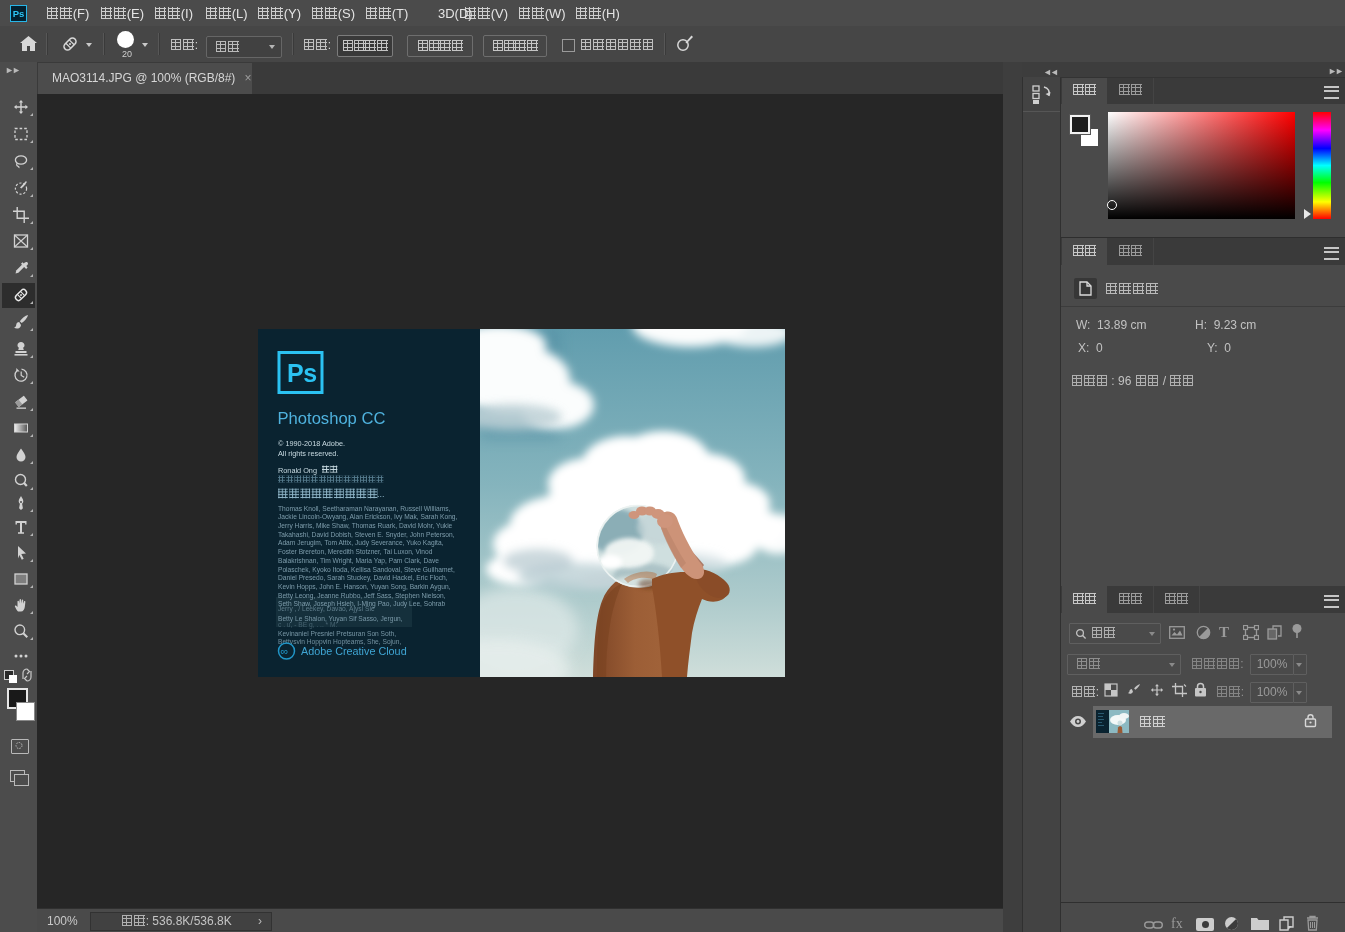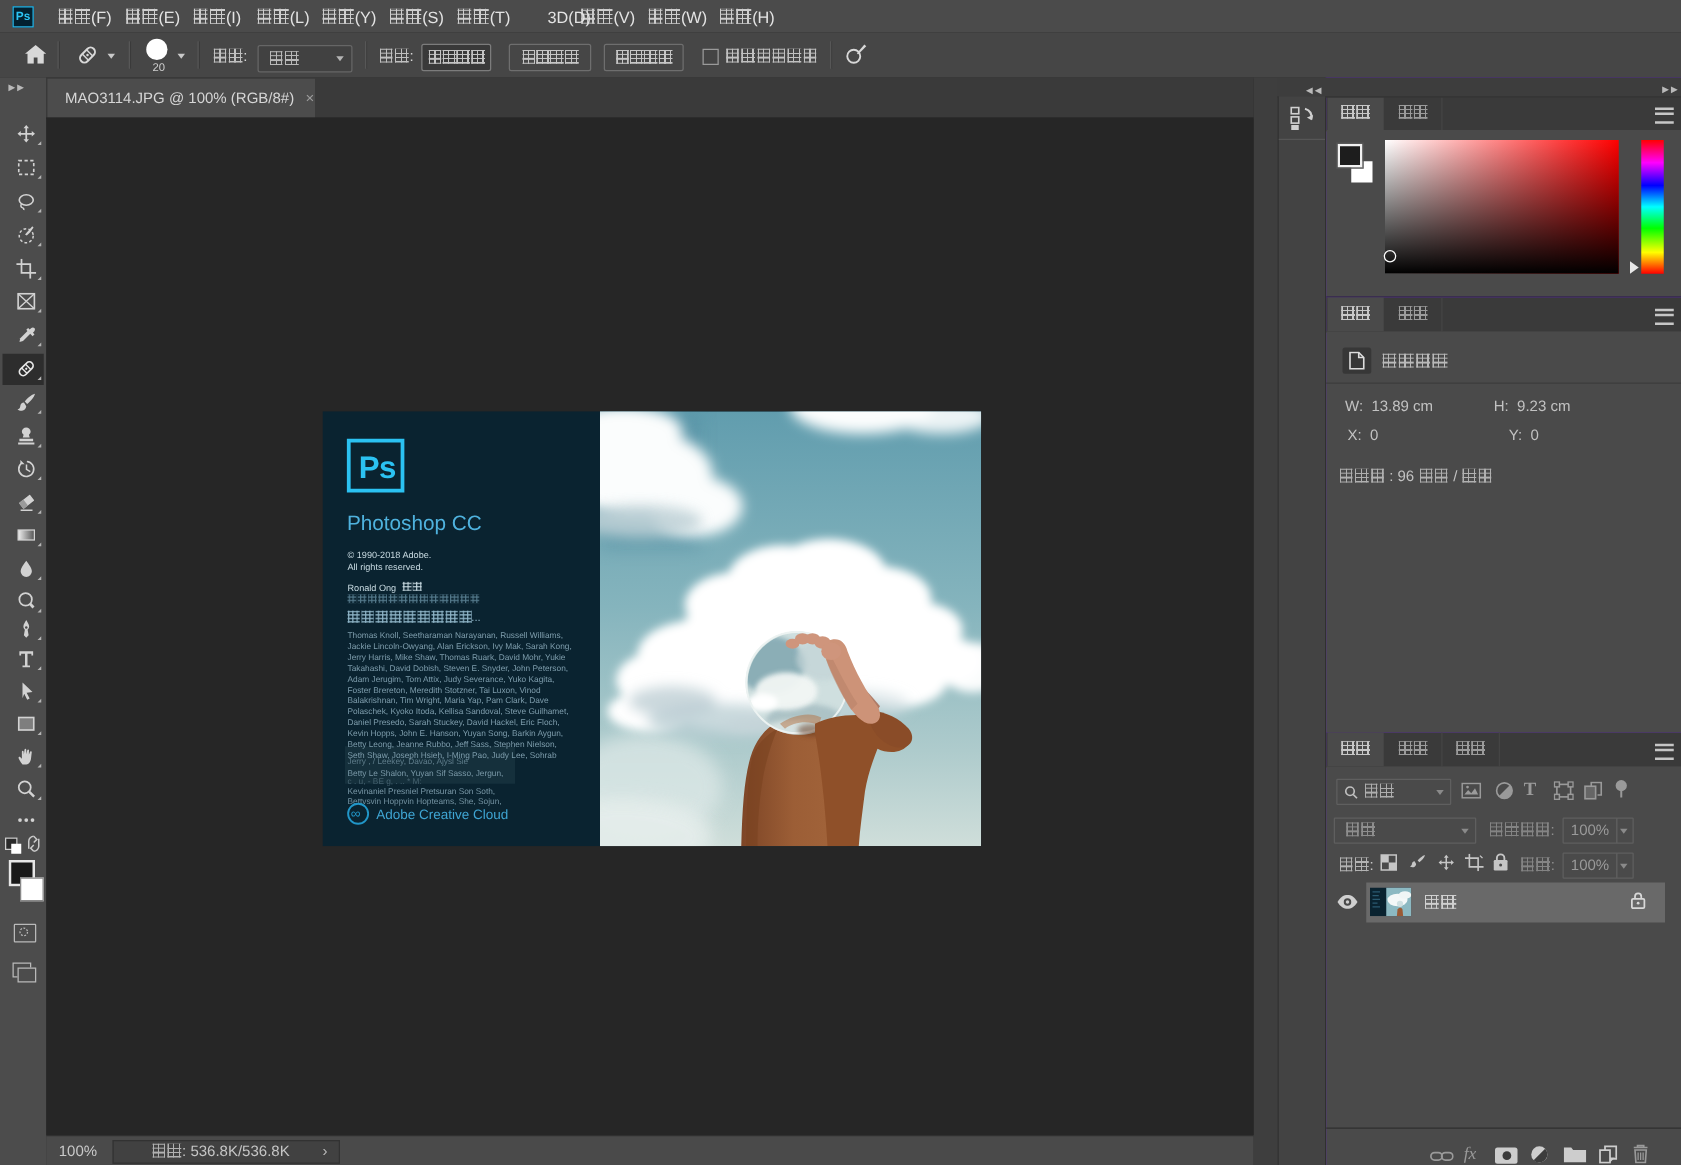--- a/index.html
+++ b/index.html
@@ -30,21 +30,21 @@
 #tabbar{left:37px;top:62px;width:966px;height:32px;background:#3a3a3a;border-bottom:1px solid #2a2a2a;}
 #doctab{position:absolute;left:1px;top:1px;width:214px;height:31px;background:#4c4c4c;color:#d6d6d6;font-size:12px;line-height:30px;}
 
 #canvas{left:37px;top:94px;width:966px;height:814px;background:#262626;}
 
 #statusbar{left:37px;top:908px;width:966px;height:24px;background:#4a4a4a;border-top:1px solid #303030;color:#c9c9c9;font-size:12px;}
 #statbox{position:absolute;left:53px;top:3px;width:180px;height:17px;background:#414141;border:1px solid #323232;color:#c5c5c5;line-height:17px;}
 
 #dock{left:1003px;top:62px;width:342px;height:870px;background:#3e3e3e;}
 #stripcol{position:absolute;left:19px;top:0;width:38px;height:870px;background:#434343;border-left:1px solid #303030;}
-#panelcol{position:absolute;left:57px;top:0;width:285px;height:870px;background:#6d28d9;border-left:1px solid #303030;}
+#panelcol{position:absolute;left:57px;top:0;width:285px;height:870px;background:#15803d;border-left:1px solid #303030;}
 .tabstrip{position:absolute;left:0;width:285px;background:#3a3a3a;}
 .ptab{position:absolute;top:0;height:100%;color:#adadad;font-size:12.5px;text-align:center;}
 .ptab.on{background:#4a4a4a;color:#dedede;}
 .burger{position:absolute;right:7px;width:15px;height:9px;border-top:2px solid #c6c6c6;border-bottom:2px solid #c6c6c6;}
 .burger:after{content:"";position:absolute;left:0;top:1.5px;width:100%;height:2px;background:#c6c6c6;}
 .lbl{position:absolute;color:#bdbdbd;font-size:12px;white-space:nowrap;}
 .dis{color:#8f8f8f;}
 .selbox{position:absolute;background:#4a4a4a;border:1px solid #5f5f5f;border-radius:1px;color:#9a9a9a;font-size:12px;}
 .chev{position:absolute;width:0;height:0;border-left:3.5px solid transparent;border-right:3.5px solid transparent;border-top:4px solid #9a9a9a;}
 </style></head>
@@ -583,21 +583,21 @@
         <svg class="abs" style="left:243px;top:100px" width="13" height="15" viewBox="0 0 13 15">
           <rect x="1.5" y="6" width="10" height="7.5" rx="1" fill="none" stroke="#d8d8d8" stroke-width="1.4"></rect>
           <path d="M4 6V4.2a2.5 2.5 0 015 0V6" fill="none" stroke="#d8d8d8" stroke-width="1.4"></path>
           <circle cx="6.5" cy="9.5" r="1.1" fill="#d8d8d8"></circle>
         </svg>
         <div class="abs" style="left:0;top:289px;width:285px;height:1px;background:#2f2f2f"></div>
         <svg class="abs" style="left:83px;top:307px" width="19" height="10" viewBox="0 0 19 10">
           <rect x="0.7" y="2" width="9" height="6" rx="3" fill="none" stroke="#9a9a9a" stroke-width="1.4"></rect>
           <rect x="9.3" y="2" width="9" height="6" rx="3" fill="none" stroke="#9a9a9a" stroke-width="1.4"></rect>
         </svg>
-        <div class="abs" style="left:110px;top:303px;color:#9a9a9a;font-size:14px;font-style:italic;font-family:'Liberation Serif',serif">fx</div>
+        <div class="abs" style="left:110px;top:303px;color:#9a9a9a;font-size:14px;font-family:'Liberation Serif',serif">fx</div>
         <div class="abs" style="left:135px;top:305px;width:18px;height:13px;background:#cdcdcd;border-radius:2px">
           <div style="position:absolute;left:5.5px;top:3px;width:7px;height:7px;border-radius:50%;background:#3c3c3c"></div>
         </div>
         <svg class="abs" style="left:163px;top:303px" width="15" height="15" viewBox="0 0 15 15">
           <circle cx="7.5" cy="7.5" r="6.5" fill="#cdcdcd"></circle>
           <path d="M2.9 12.1L12.1 2.9a6.5 6.5 0 00-9.2 9.2z" fill="#3c3c3c" transform="rotate(180 7.5 7.5)"></path>
         </svg>
         <svg class="abs" style="left:190px;top:304px" width="18" height="13" viewBox="0 0 18 13">
           <path d="M0 1h6l1.5 2H18v10H0z" fill="#cdcdcd"></path>
         </svg>

